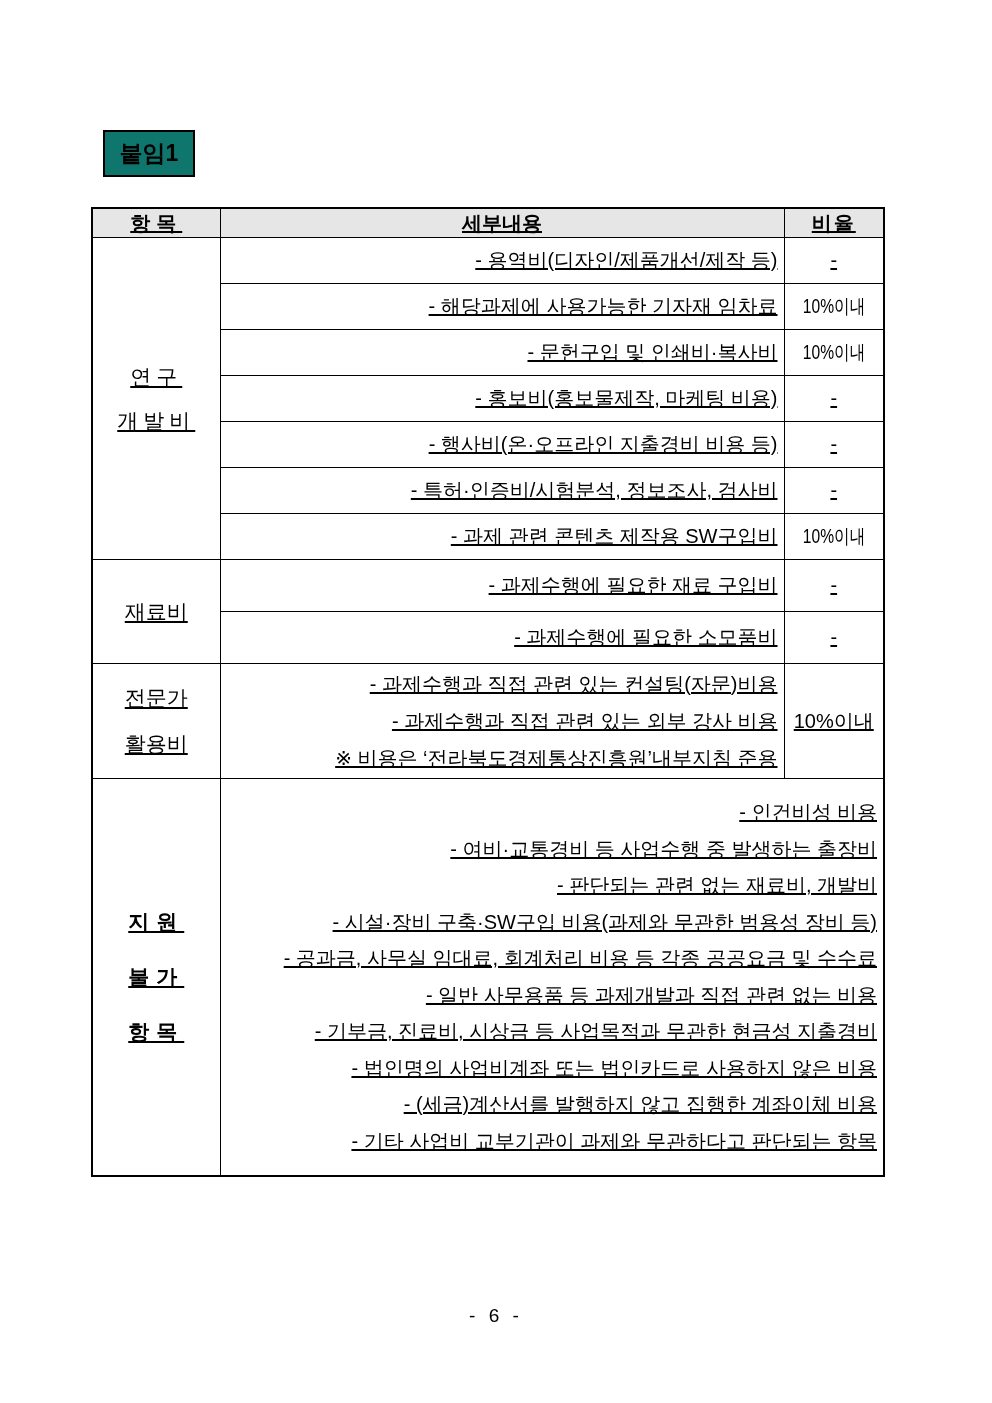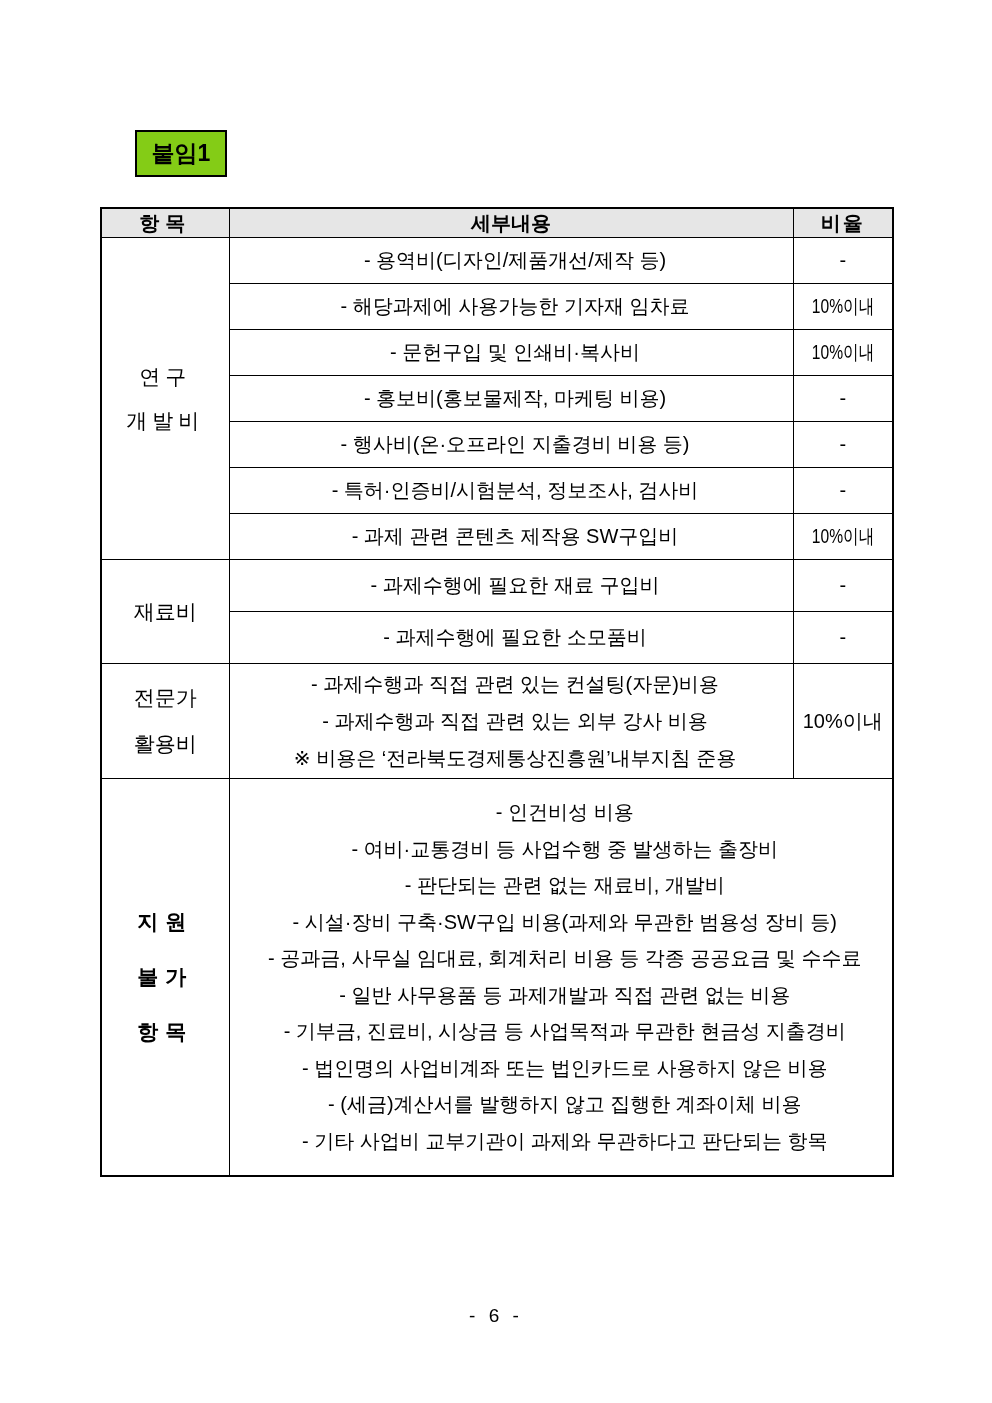--- a/index.html
+++ b/index.html
@@ -10,24 +10,24 @@
     background: #ffffff;
     font-family: "Liberation Sans", "DejaVu Sans", sans-serif;
     color: #000;
   }
 
   
   .attach-badge {
     position: absolute;
     left: 103px; top: 130px;
     width: 88px; height: 43px;
-    background: #84cc16;
+    background: #0f766e;
     border: 2px solid #000;
     display: flex; align-items: center; justify-content: center;
-    font-size: 23px; font-weight: bold; margin-left: 32px;
+    font-size: 23px; font-weight: bold;
   }
 
   
   .title-box {
     position: absolute;
     left: 211px; top: 131px;
     width: 674px; height: 40px;
     background: #ffffff;
     border: 2.5px solid #000;
     display: flex; align-items: center;
@@ -36,26 +36,27 @@
   .title-box .title-text {
     font-size: 27px;
     font-weight: 900;
     letter-spacing: 1px;
     -webkit-text-stroke: 0.8px #000;
   }
 
   
   table.cost-table {
     position: absolute;
-    left: 100px; top: 207px;
+    left: 91px; top: 207px;
     width: 792px;
     border-collapse: collapse;
     table-layout: fixed;
     border: 2px solid #000;
     font-size: 20px;
+    text-decoration: underline;
   }
   .cost-table col.c-item   { width: 128px; }
   .cost-table col.c-detail { width: 564px; }
   .cost-table col.c-ratio  { width: 100px; }
 
   .cost-table th, .cost-table td {
     border: 1.5px solid #000;
     padding: 0;
     vertical-align: middle;
   }
@@ -74,21 +75,21 @@
     font-size: 21px;
   }
   .cost-table td.item .lab-line { display: block; }
   .cost-table td.item.sp .lab-line { letter-spacing: 5px; text-align: center; }
   .cost-table td.item.rnd .lab-line { line-height: 44px; }
   .cost-table td.item.exp .lab-line { line-height: 46px; }
   .cost-table td.item.ban { font-weight: bold; }
   .cost-table td.item.ban .lab-line { line-height: 55px; letter-spacing: 7px; }
 
   .cost-table td.detail {
-    text-align: center;
+    text-align: right;
     padding-left: 14px;
     padding-right: 6px;
   }
   .cost-table td.ratio {
     text-align: center;
   }
   .ratio .cond {
     display: inline-block;
     transform: scaleX(0.78);
     transform-origin: center;

